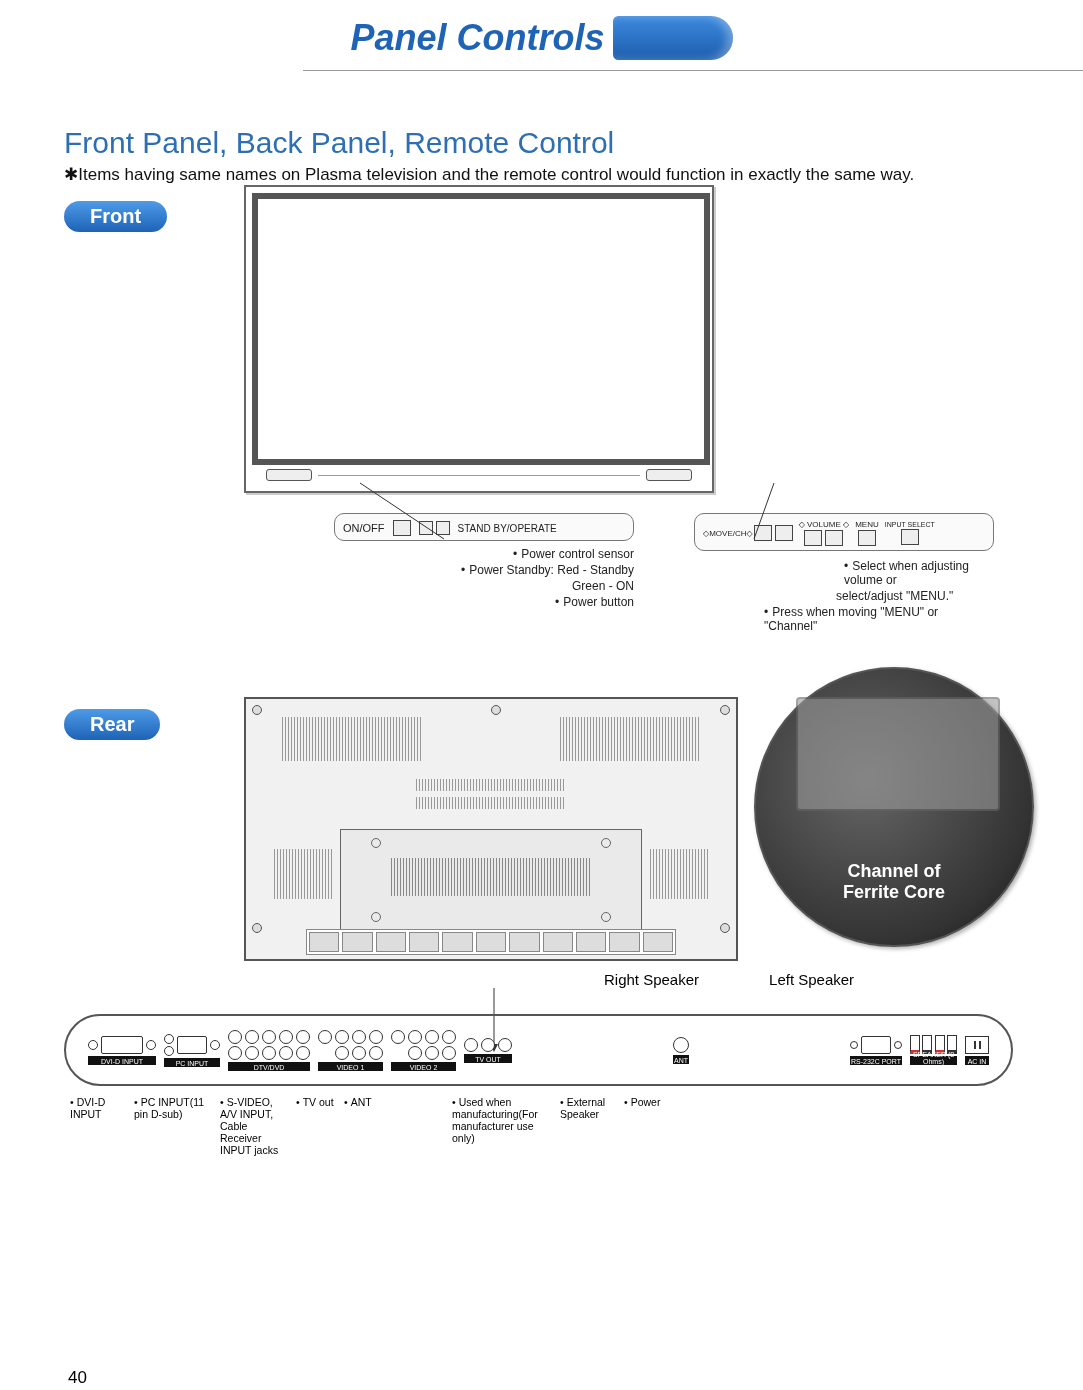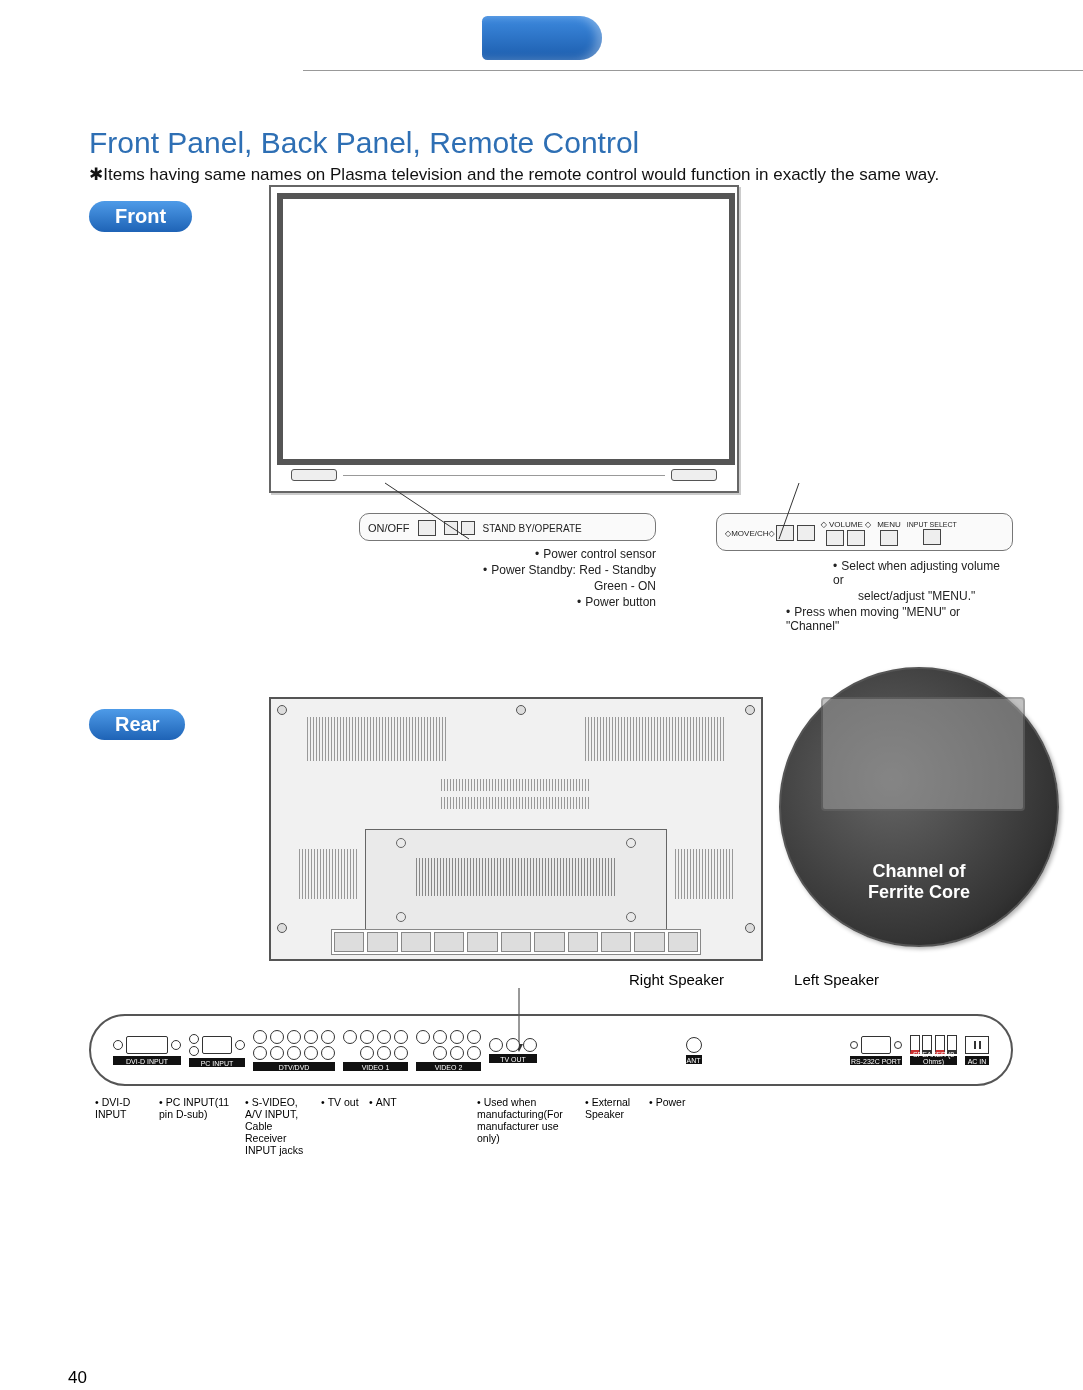--- a/index.html
+++ b/index.html
@@ -36,21 +36,21 @@
   }
   .ribbon-line {
     position: absolute;
     right: 0;
     top: 60px;
     width: 72%;
     border-bottom: 1px solid #999;
   }
 
   .content {
-    padding: 30px 70px 20px 89px;
+    padding: 30px 70px 20px 64px;
   }
 
   h2.section-title {
     color: #2e6fb4;
     font-weight: normal;
     font-size: 30px;
     margin: 30px 0 4px 0;
   }
   .asterisk-note {
     font-size: 17px;
@@ -276,20 +276,21 @@
   }
 
   svg.leader { position:absolute; pointer-events:none; overflow:visible; }
 </style>
 </head>
 <body>
 
 <div class="page">
 
   <div class="title-ribbon">
+    <span class="title-text">Panel Controls</span>
     <div class="ribbon-cap"></div>
     <div class="ribbon-line"></div>
   </div>
 
   <div class="content">
 
     <h2 class="section-title">Front Panel, Back Panel, Remote Control</h2>
     <div class="asterisk-note">
       <span class="star">✱</span><span>Items having same names on Plasma television and the remote control would function in exactly the same way.</span>
     </div>
@@ -353,21 +354,21 @@
             <div style="display:flex; flex-direction:column; align-items:center; gap:1px;">
               <span style="font-size:8px;">MENU</span>
               <div class="tiny-btn"></div>
             </div>
             <div style="display:flex; flex-direction:column; align-items:center; gap:1px;">
               <span style="font-size:7px; line-height:1;">INPUT SELECT</span>
               <div class="tiny-btn"></div>
             </div>
           </div>
           <div class="right-callouts" style="margin-left:70px;">
-            <div class="bullet" style="margin-left:47px;">Select when adjusting volume or</div>
+            <div class="bullet" style="margin-left:80px;">Select when adjusting volume or</div>
             <div class="indent" style="margin-left:72px;">select/adjust "MENU."</div>
             <div class="bullet">Press when moving "MENU" or "Channel"</div>
           </div>
         </div>
       </div>
     </div>
 
     <div style="margin-top:60px;">
       <div style="display:flex; gap:30px; align-items:flex-start;">
         <div style="width:150px;">

